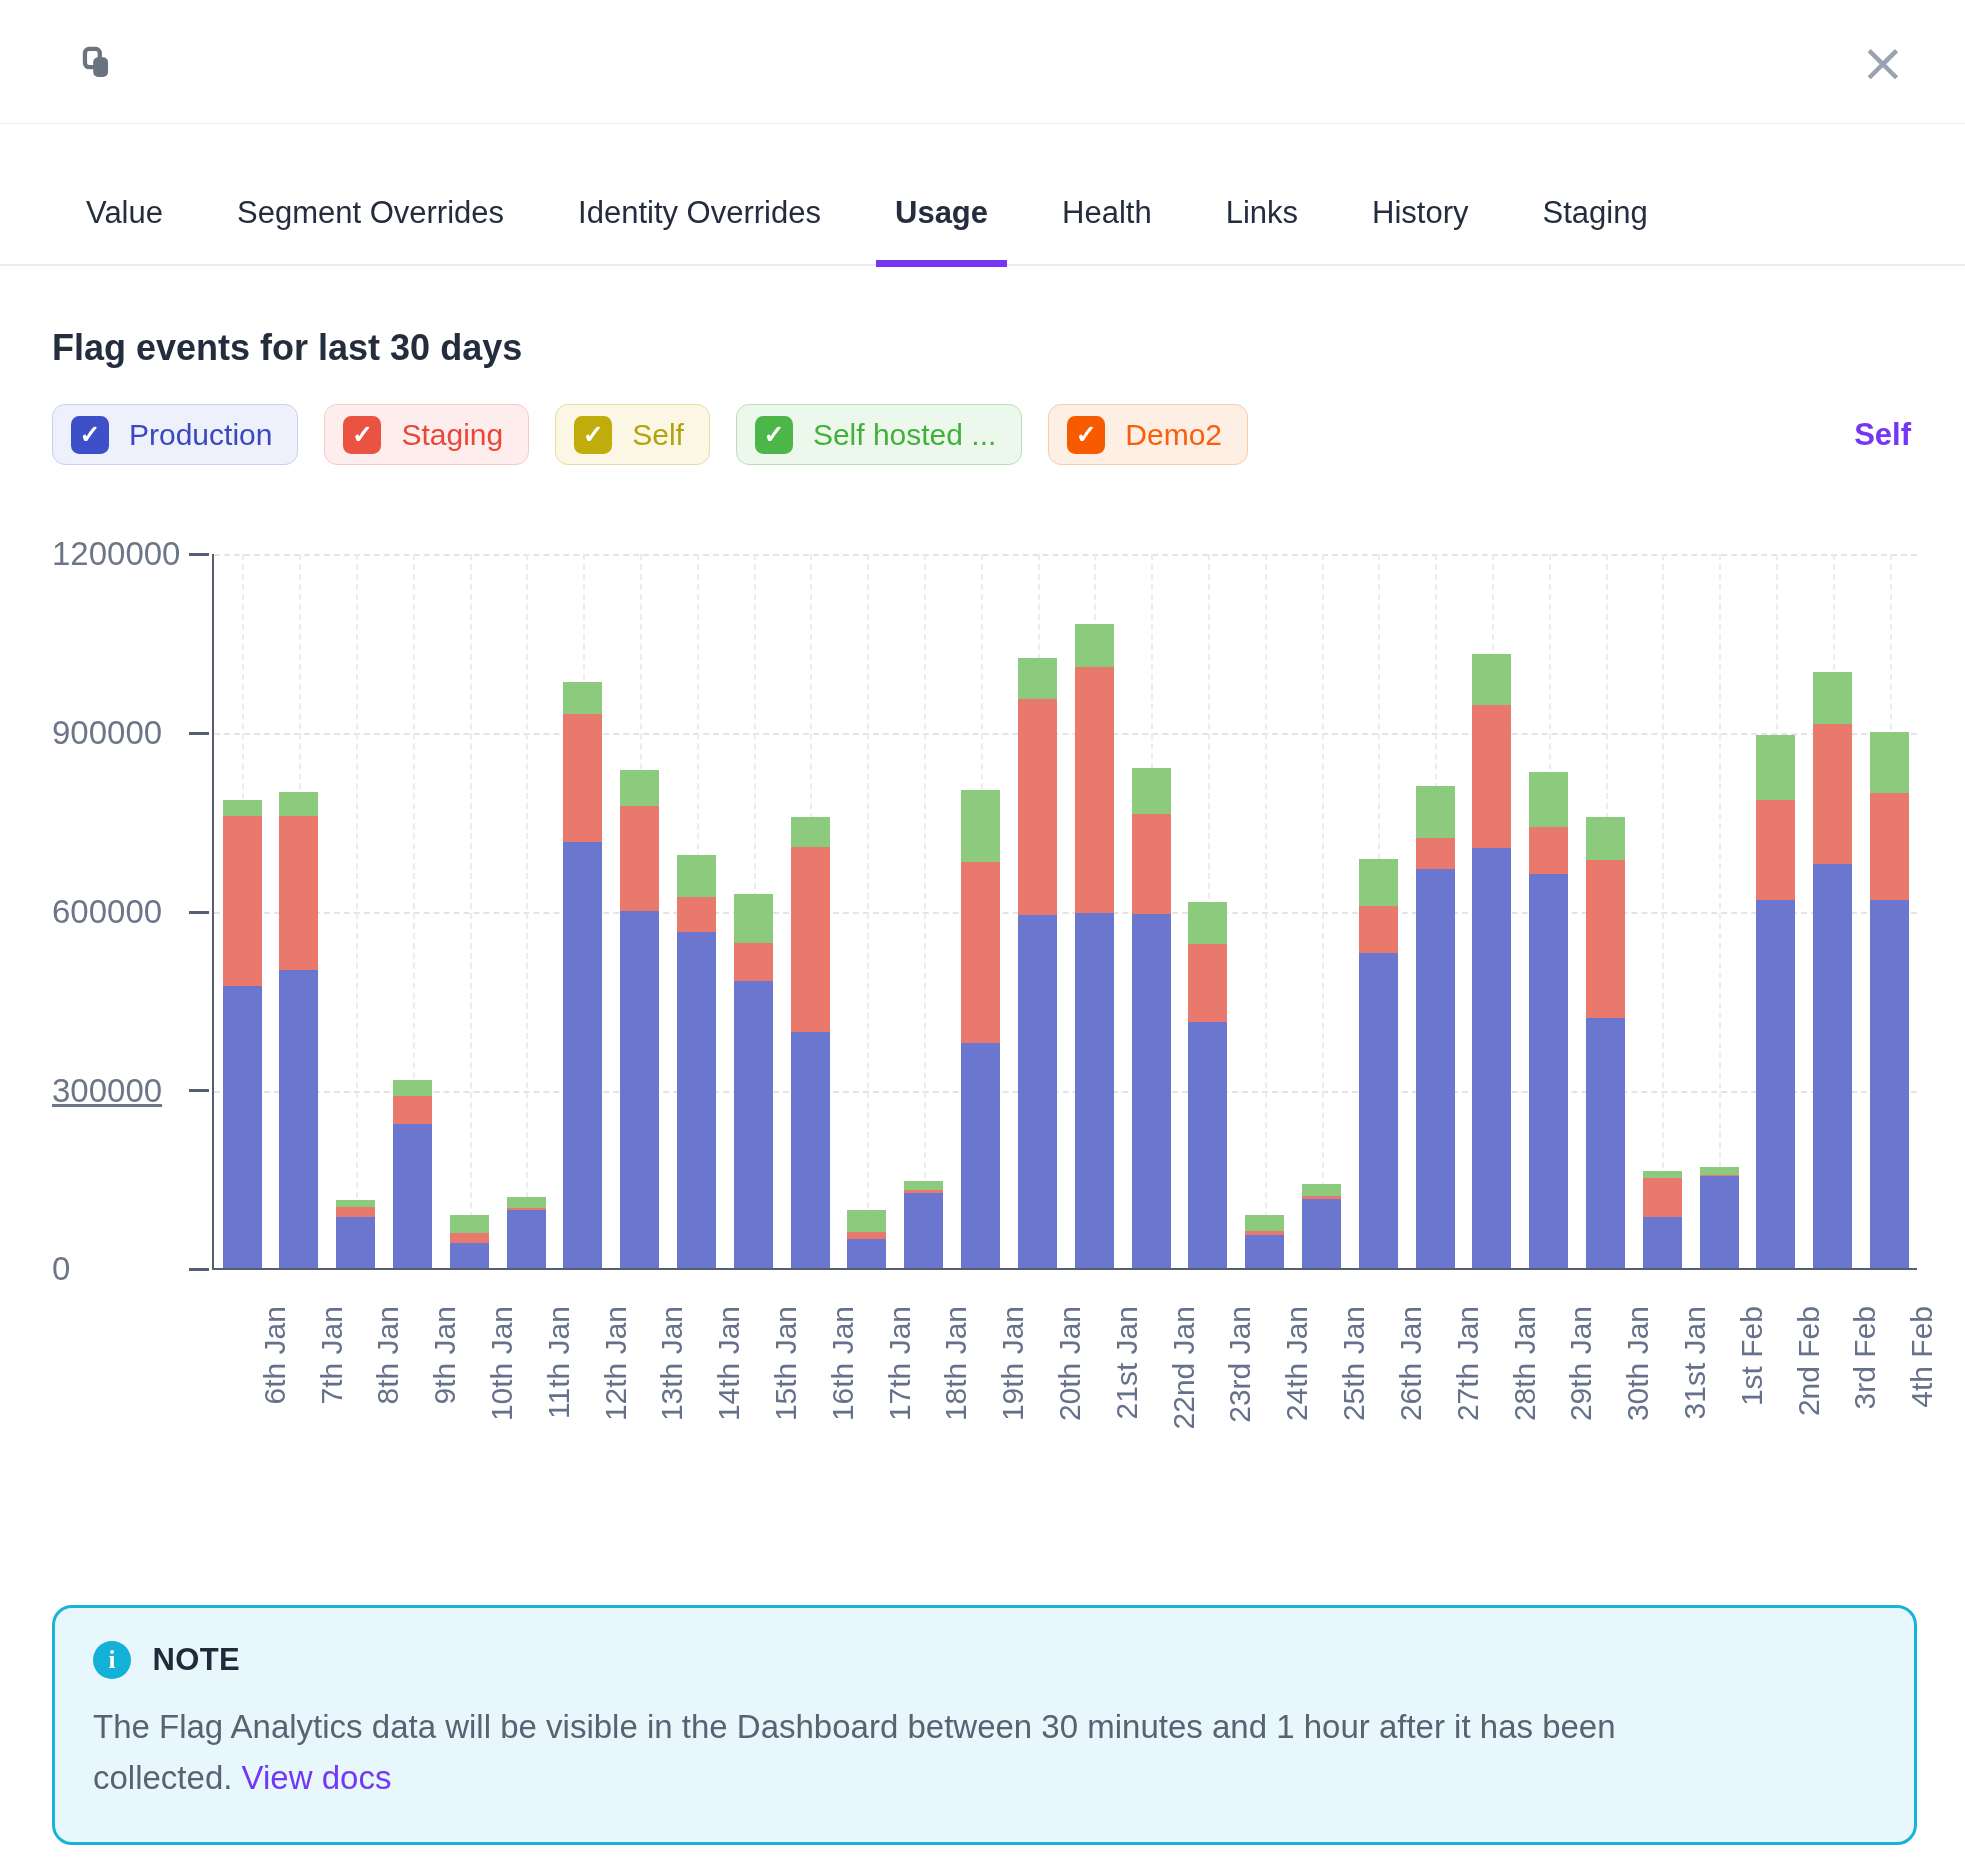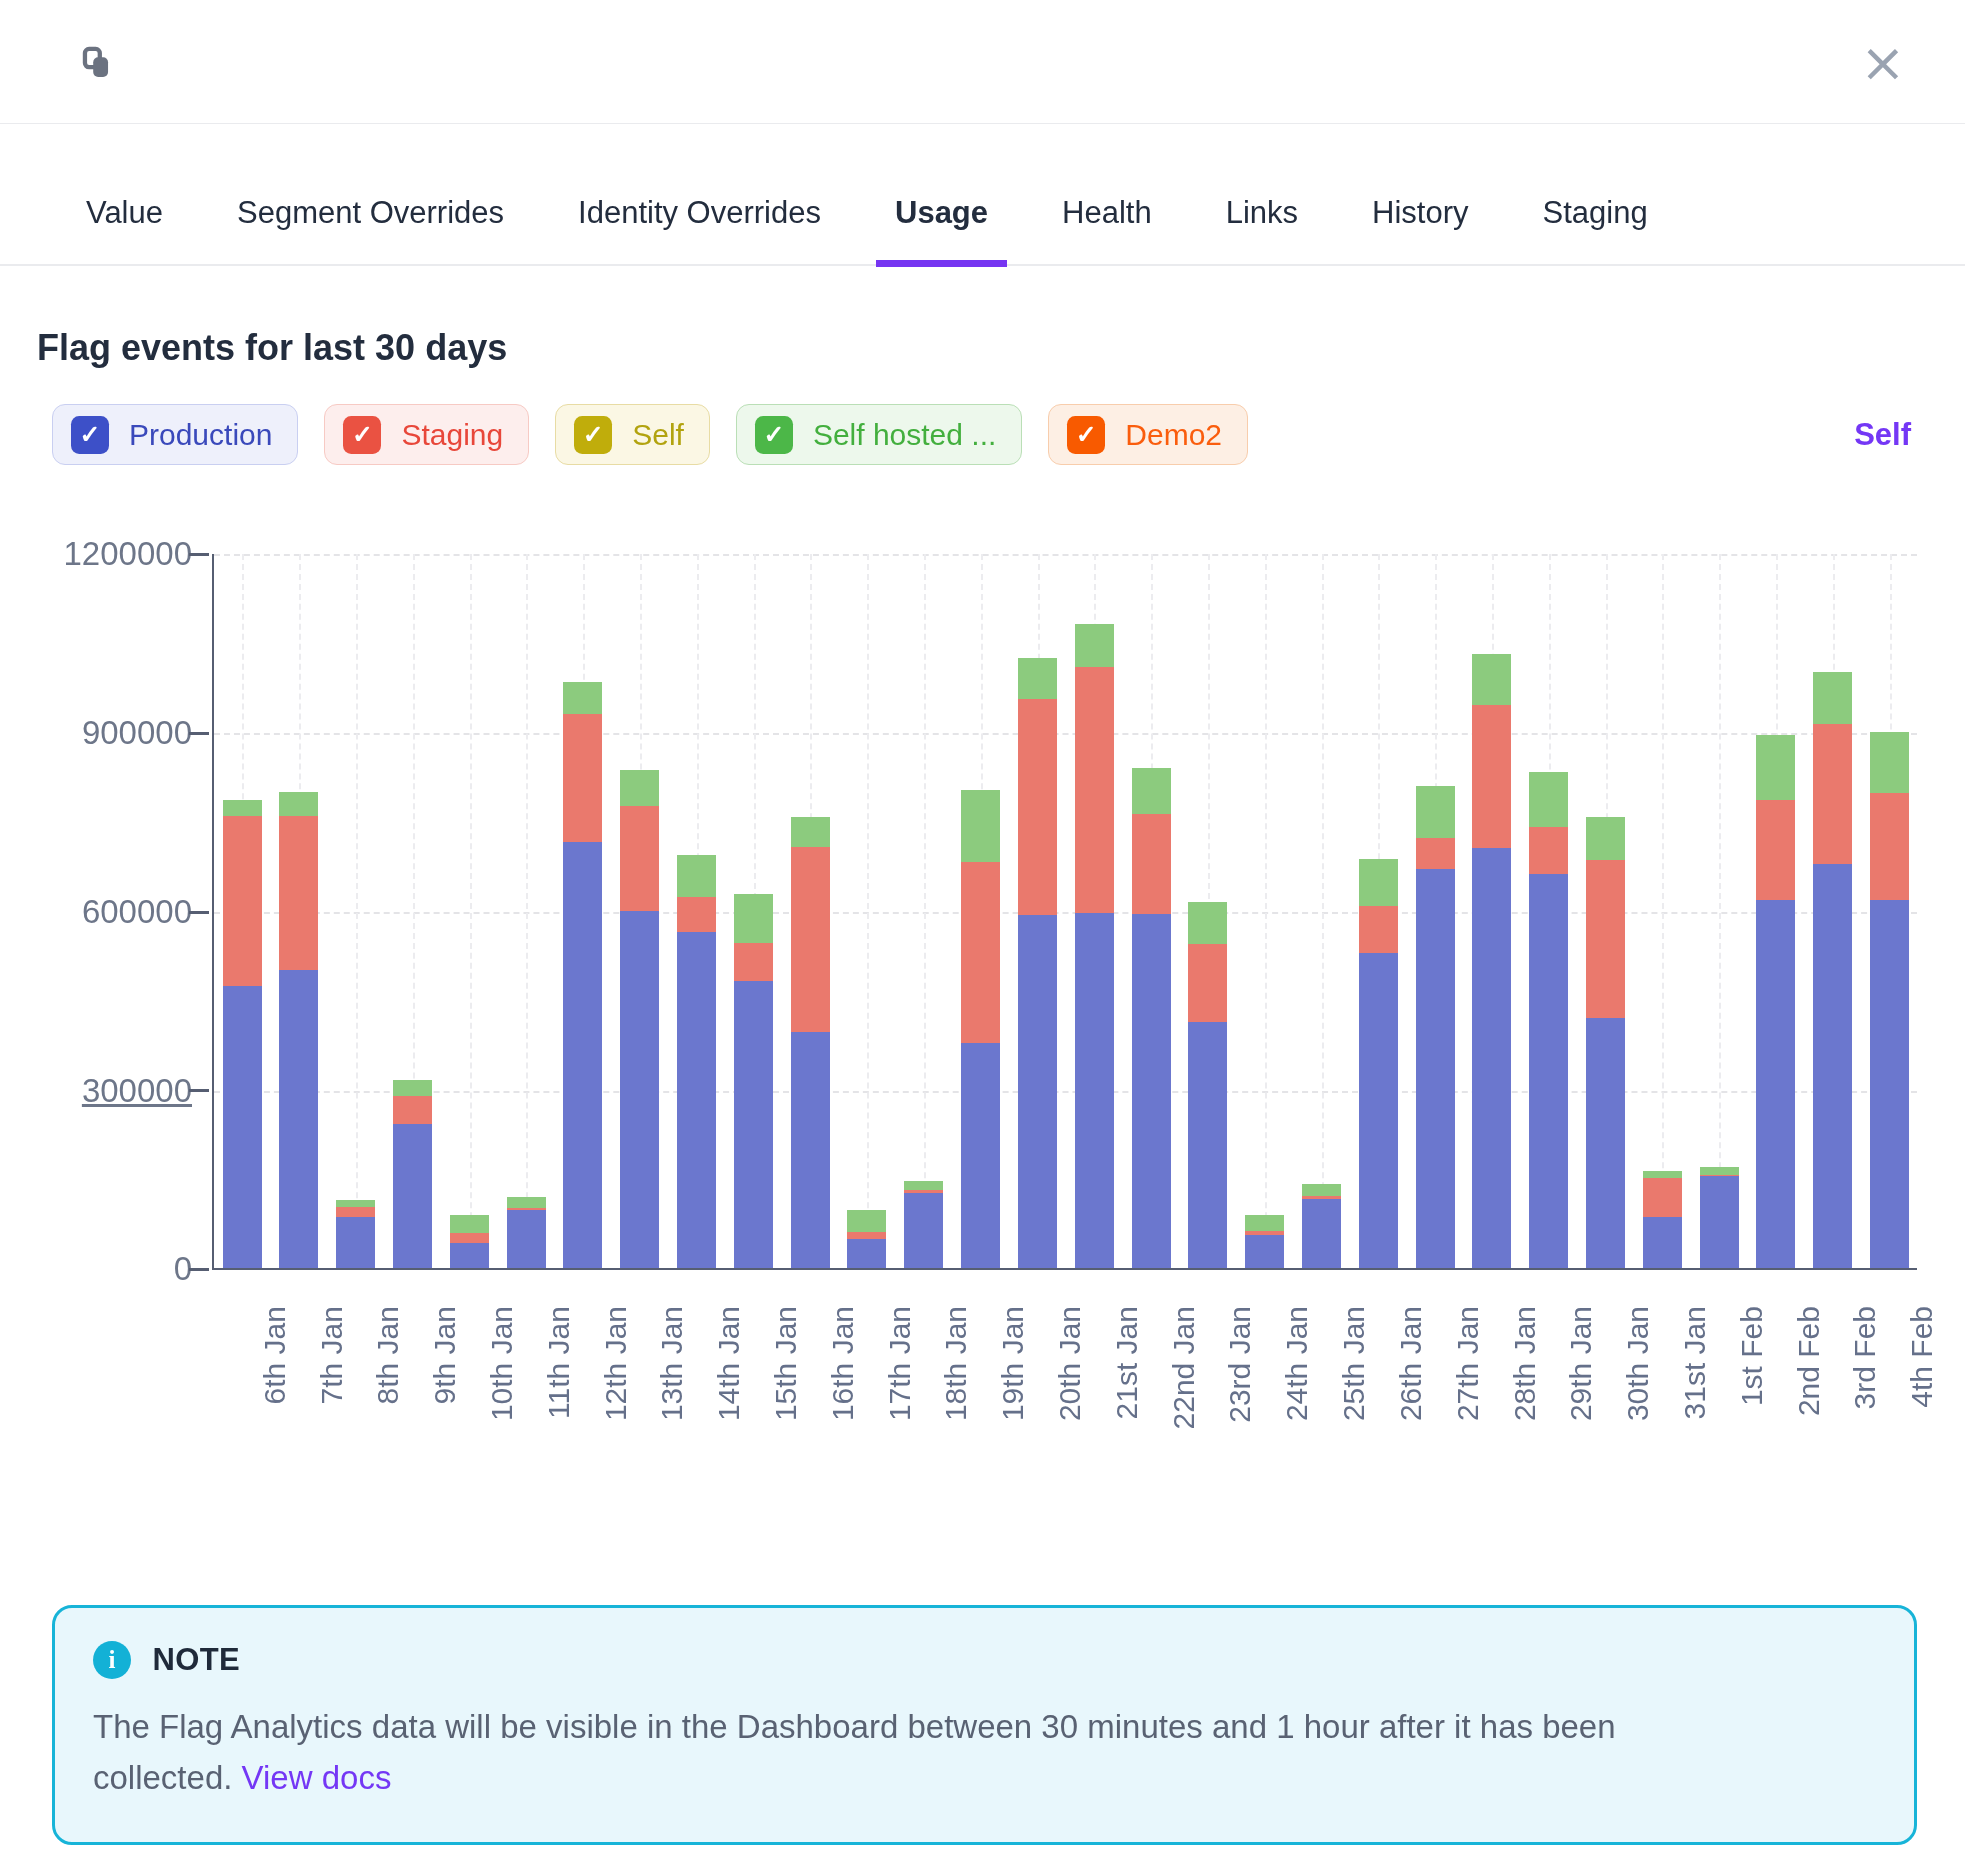--- a/index.html
+++ b/index.html
@@ -19,32 +19,32 @@
   .modal-title{font-size:38px;font-weight:700;letter-spacing:-0.4px;color:var(--ink);}
   .copy-ic{margin-left:28px;display:inline-flex;align-items:center;}
   .close-btn{margin-left:auto;background:none;border:none;cursor:pointer;padding:0 11.5px;
     font-size:54px;line-height:1;color:var(--closec);font-weight:400;font-family:"DejaVu Sans",sans-serif;}
   
   .tabs{display:flex;padding:0 15px 0 49px;margin-top:46px;border-bottom:2.5px solid #eaebee;}
   .tab{font-size:31px;padding:25px 37px 33px;color:var(--ink);font-weight:500;position:relative;cursor:pointer;white-space:nowrap;}
   .tab.active{font-weight:700;text-align:center;}
   .tab.active::after{content:"";position:absolute;left:18px;right:18px;bottom:-2.5px;height:6.6px;background:var(--accent);}
   
-  .section-heading{margin:61px 49px 0 37px;font-size:36px;font-weight:700;color:var(--ink);}
+  .section-heading{margin:61px 49px 0 52px;font-size:36px;font-weight:700;color:var(--ink);}
   
   .legend-row{display:flex;align-items:center;margin:35px 49px 0 52px;gap:26px;}
   .env-pill{display:inline-flex;align-items:center;gap:20px;padding:10.7px 25px 10.7px 18px;
     border-radius:13px;border:1.6px solid;font-size:30px;cursor:pointer;}
   .env-check{width:38px;height:38px;border-radius:8.2px;display:inline-flex;align-items:center;justify-content:center;
     color:#fff;font-size:25px;font-weight:700;flex:0 0 auto;}
   .clear-link{margin-left:auto;font-size:31px;font-weight:600;color:var(--link);cursor:pointer;background:none;border:none;font-family:inherit;}
   
   .chart-wrap{position:relative;margin:79px 49px 0 52px;height:921px;}
   .yaxis{position:absolute;left:0;top:10px;width:140px;height:716px;}
-  .ylab{position:absolute;right:0;width:140px;text-align:right;font-size:33px;font-weight:500;color:var(--ylab);height:36px;line-height:36px;}
+  .ylab{position:absolute;right:0;width:140px;text-align:left;font-size:33px;font-weight:500;color:var(--ylab);height:36px;line-height:36px;}
   .plot{position:absolute;left:160px;right:0;top:10px;height:716px;border-left:2.5px solid var(--axis);border-bottom:2.5px solid var(--axis);}
   .hgrid{position:absolute;left:0;right:0;height:0;border-top:2.5px dashed var(--grid);}
   .vgrid{position:absolute;top:0;bottom:0;width:0;border-left:2.5px dashed var(--vgrid);}
   .ytick{position:absolute;width:20px;height:2.5px;background:var(--axis);left:-25px;}
   .bar{position:absolute;bottom:0;display:flex;flex-direction:column-reverse;}
   .seg{width:100%;}
   .xlabels{position:absolute;left:160px;right:0;top:750px;height:197px;}
   .xlab{position:absolute;top:11.5px;font-size:30px;color:var(--xlab);white-space:nowrap;
     transform:rotate(-90deg) translateX(-100%);transform-origin:top left;line-height:36px;}
   

